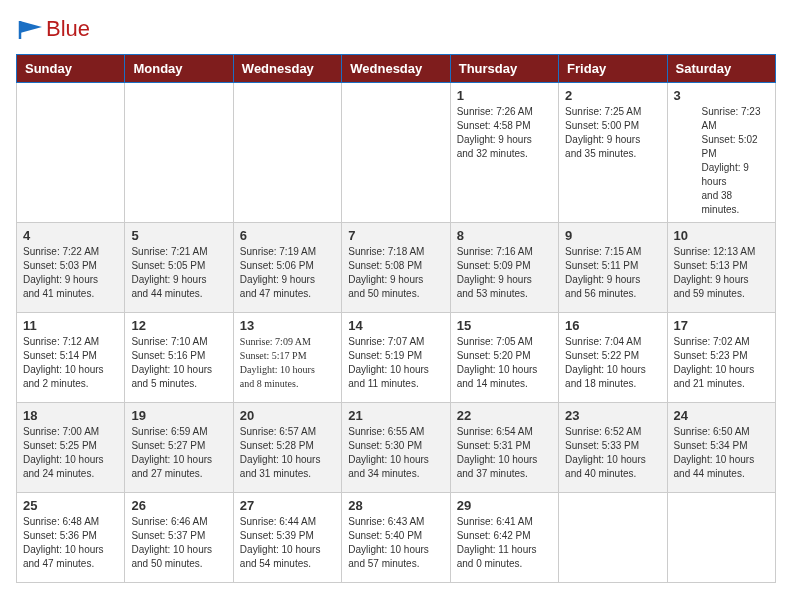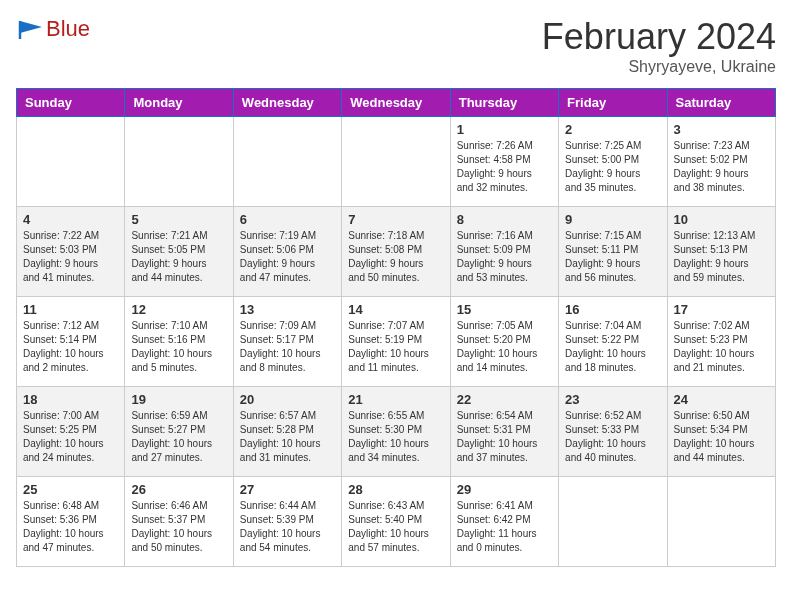--- a/index.html
+++ b/index.html
@@ -31,21 +31,21 @@
     .location {
       font-size: 16px;
       color: #555;
     }
     .calendar-table {
       width: 100%;
       border-collapse: collapse;
       font-size: 11px;
     }
     .calendar-table thead tr th {
-      background-color: #a21caf;
+      background-color: #7f1d1d;
       color: #fff;
       text-align: left;
       padding: 6px 8px;
       font-size: 13px;
       font-weight: 600;
       border: 1px solid #1a6fc4;
     }
     .calendar-table tbody tr td {
       border: 1px solid #ccc;
       vertical-align: top;
@@ -86,24 +86,20 @@
         <div style="font-size:22px;font-weight:bold;color:#333;line-height:1.1;">
           <svg width="26" height="22" viewBox="0 0 26 22" style="vertical-align:middle;margin-left:2px;">
               <polygon points="2,2 24,8 2,14" fill="#1a6fc4"></polygon>
               <line x1="2" y1="2" x2="2" y2="20" stroke="#1a6fc4" stroke-width="2.5"></line>
             </svg>
         </div>
         <div style="font-size:22px;font-weight:normal;color:#b91c1c;margin-left:2px;">Blue</div>
       </div>
     </div>
   </div>
-  <div class="title-block">
-    <div class="month-title">February 2024</div>
-    <div class="location">Shyryayeve, Ukraine</div>
-  </div>
 </div>
 
 <table class="calendar-table">
   <thead>
     <tr>
     <th>Sunday</th>
         <th>Monday</th>
         <th>Wednesday</th>
         <th>Wednesday</th>
         <th>Thursday</th>
@@ -126,21 +122,21 @@
         </td>
         <td>
           <span class="day-number">2</span>
           <div class="day-info" style="white-space: pre-line;">Sunrise: 7:25 AM
 Sunset: 5:00 PM
 Daylight: 9 hours
 and 35 minutes.</div>
         </td>
         <td>
           <span class="day-number">3</span>
-          <div class="day-info" style="white-space: pre-line;">Sunrise: 7:23 AM
+          <div class="day-info" style="white-space: pre-line; margin-left: 28px;">Sunrise: 7:23 AM
 Sunset: 5:02 PM
 Daylight: 9 hours
 and 38 minutes.</div>
         </td>
       </tr>
       <tr>
         <td>
           <span class="day-number">4</span>
           <div class="day-info" style="white-space: pre-line;">Sunrise: 7:22 AM
 Sunset: 5:03 PM
@@ -200,21 +196,21 @@
         </td>
         <td>
           <span class="day-number">12</span>
           <div class="day-info" style="white-space: pre-line;">Sunrise: 7:10 AM
 Sunset: 5:16 PM
 Daylight: 10 hours
 and 5 minutes.</div>
         </td>
         <td>
           <span class="day-number">13</span>
-          <div class="day-info" style="white-space: pre-line;">Sunrise: 7:09 AM
+          <div class="day-info" style="white-space: pre-line; font-family: Liberation Serif, serif;">Sunrise: 7:09 AM
 Sunset: 5:17 PM
 Daylight: 10 hours
 and 8 minutes.</div>
         </td>
         <td>
           <span class="day-number">14</span>
           <div class="day-info" style="white-space: pre-line;">Sunrise: 7:07 AM
 Sunset: 5:19 PM
 Daylight: 10 hours
 and 11 minutes.</div>

